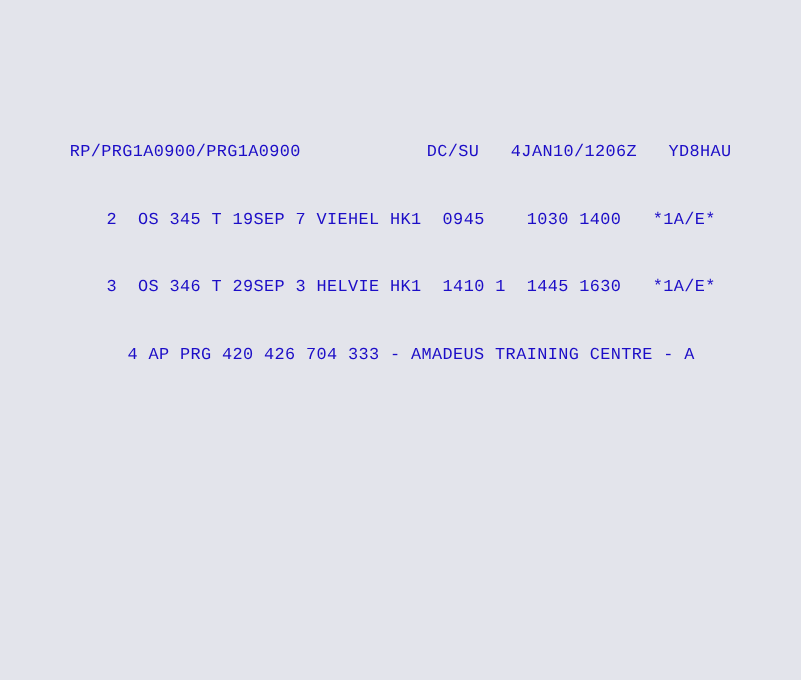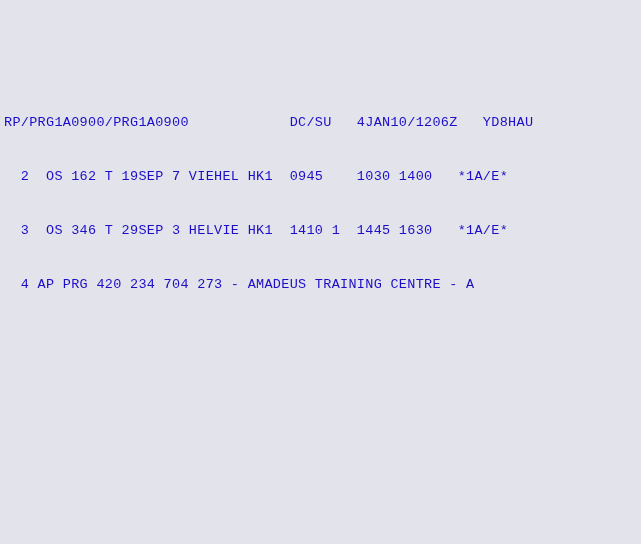--- a/index.html
+++ b/index.html
@@ -10,32 +10,32 @@
       line-height: 18px;
       color: #1c0dc7;
       padding: 6px 4px;
       width: 641px;
       height: 544px;
       overflow: hidden;
       white-space: pre;
       letter-spacing: 0.3px;
     }
     .screen { }
-    .line { display: block; white-space: pre; }
+    .line { display: block; white-space: pre; text-align: center; }
   </style>
 </head>
 <body>
 
 
 
 <div class="screen">
   <span class="line">RP/PRG1A0900/PRG1A0900            DC/SU   4JAN10/1206Z   YD8HAU</span>
-  <span class="line">  2  OS 162 T 19SEP 7 VIEHEL HK1  0945    1030 1400   *1A/E*</span>
+  <span class="line">  2  OS 345 T 19SEP 7 VIEHEL HK1  0945    1030 1400   *1A/E*</span>
   <span class="line">  3  OS 346 T 29SEP 3 HELVIE HK1  1410 1  1445 1630   *1A/E*</span>
-  <span class="line">  4 AP PRG 420 234 704 273 - AMADEUS TRAINING CENTRE - A</span>
+  <span class="line">  4 AP PRG 420 426 704 333 - AMADEUS TRAINING CENTRE - A</span>
   <span class="line"> </span>
   
   
   
   
   
   
   
   
   

